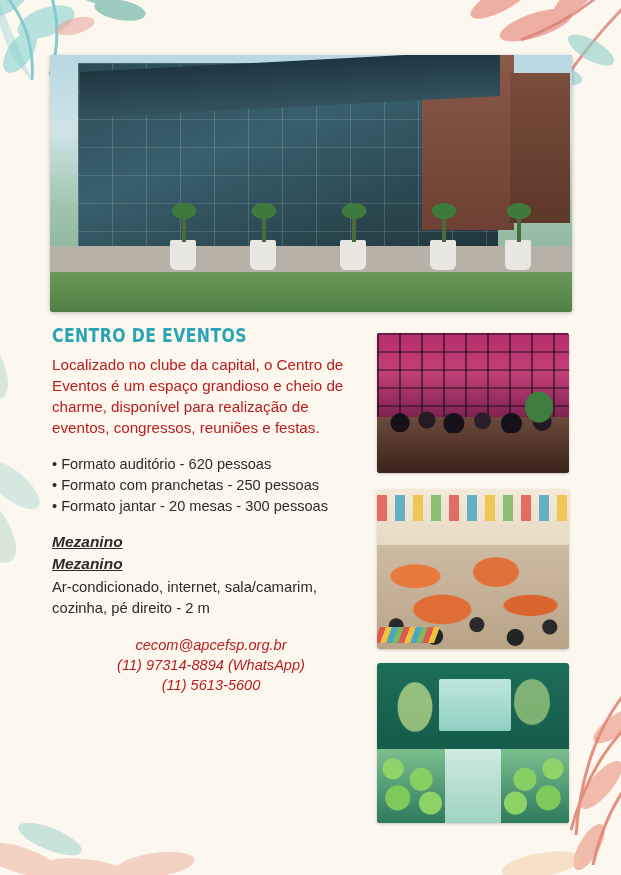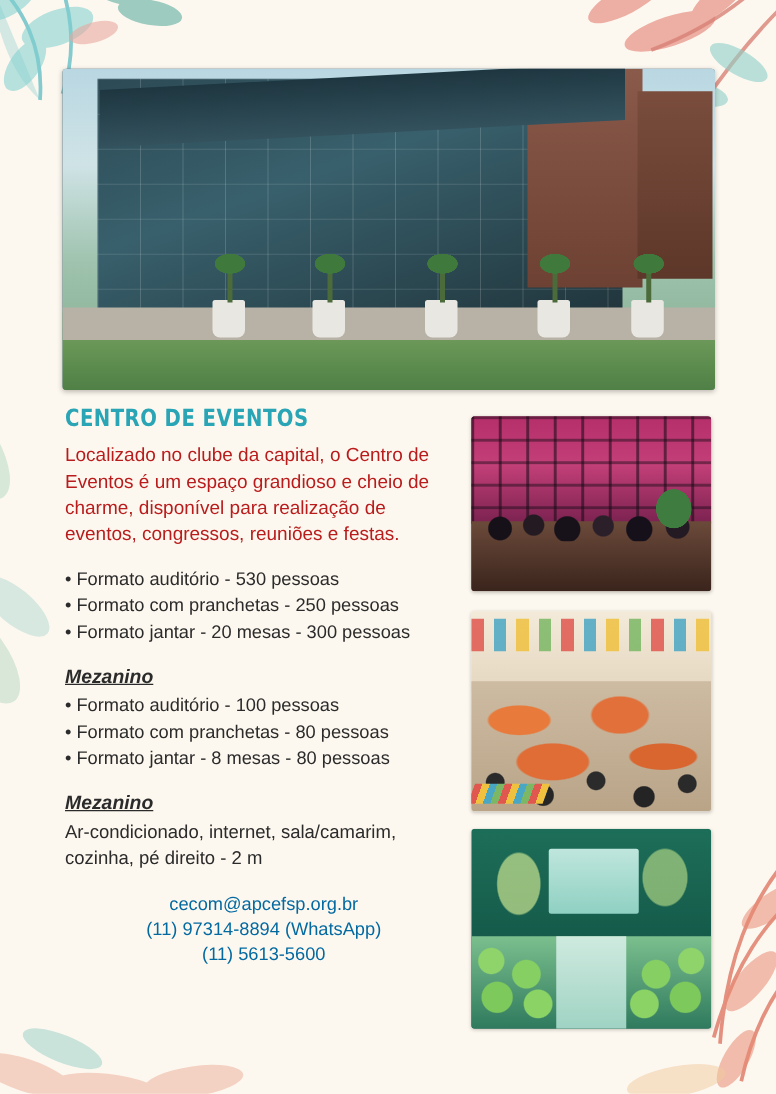--- a/index.html
+++ b/index.html
@@ -97,21 +97,22 @@
     font-size: 14.8px;
     line-height: 21px;
     color: #2b2b2b;
     margin: 0;
     width: 315px;
   }
 
   .contact {
     margin-top: 16px;
     text-align: center;
-    color: #0369a1;
+    color: #b91c1c;
+    font-style: italic;
     font-size: 14.6px;
     line-height: 20px;
     width: 318px;
   }
   .contact div { white-space: nowrap; }
 
   
   .side-photo {
     position: absolute;
     left: 377px;
@@ -399,31 +400,26 @@
     <div class="palm ph" style="left:467px;"></div>
   </div>
 
   <div class="content">
 
     <h1 class="section-title">CENTRO DE EVENTOS</h1>
 
     <p class="intro">Localizado no clube da capital, o Centro de Eventos é um espaço grandioso e cheio de charme, disponível para realização de eventos, congressos, reuniões e festas.</p>
 
     <ul class="bullets">
-      <li>Formato auditório - 530 pessoas</li>
+      <li>Formato auditório - 620 pessoas</li>
       <li>Formato com pranchetas - 250 pessoas</li>
       <li>Formato jantar - 20 mesas - 300 pessoas</li>
     </ul>
 
     <h2 class="sub-title">Mezanino</h2>
-    <ul class="bullets">
-      <li>Formato auditório - 100 pessoas</li>
-      <li>Formato com pranchetas - 80 pessoas</li>
-      <li>Formato jantar - 8 mesas - 80 pessoas</li>
-    </ul>
 
     <h2 class="sub-title">Mezanino</h2>
     <p class="estrutura-text">Ar-condicionado, internet, sala/camarim, cozinha, pé direito - 2 m</p>
 
     <div class="contact">
       <div>cecom@apcefsp.org.br</div>
       <div>(11) 97314-8894 (WhatsApp)</div>
       <div>(11) 5613-5600</div>
     </div>
   </div>

